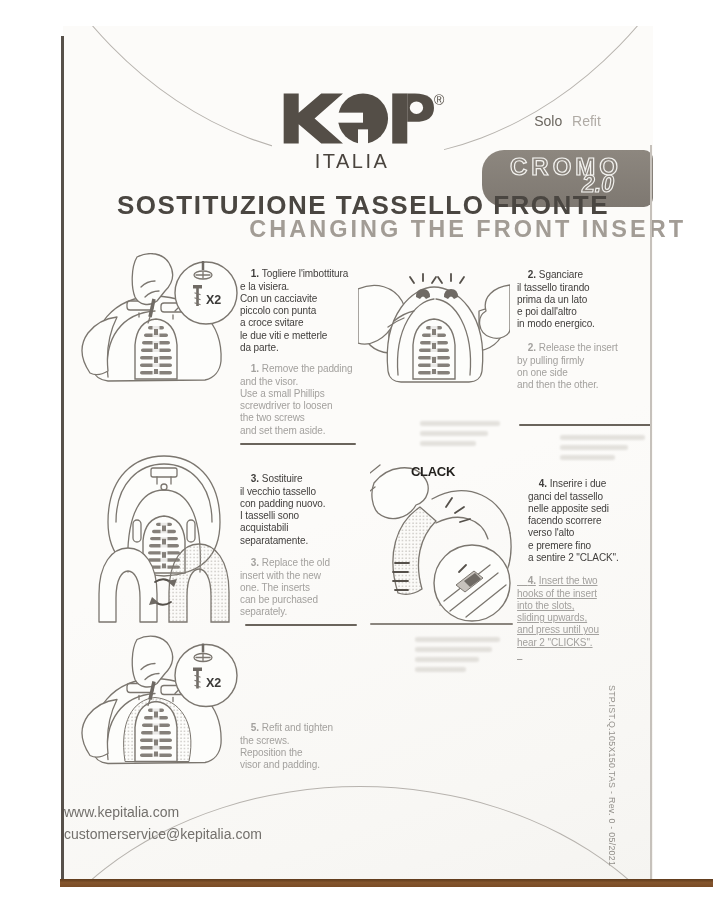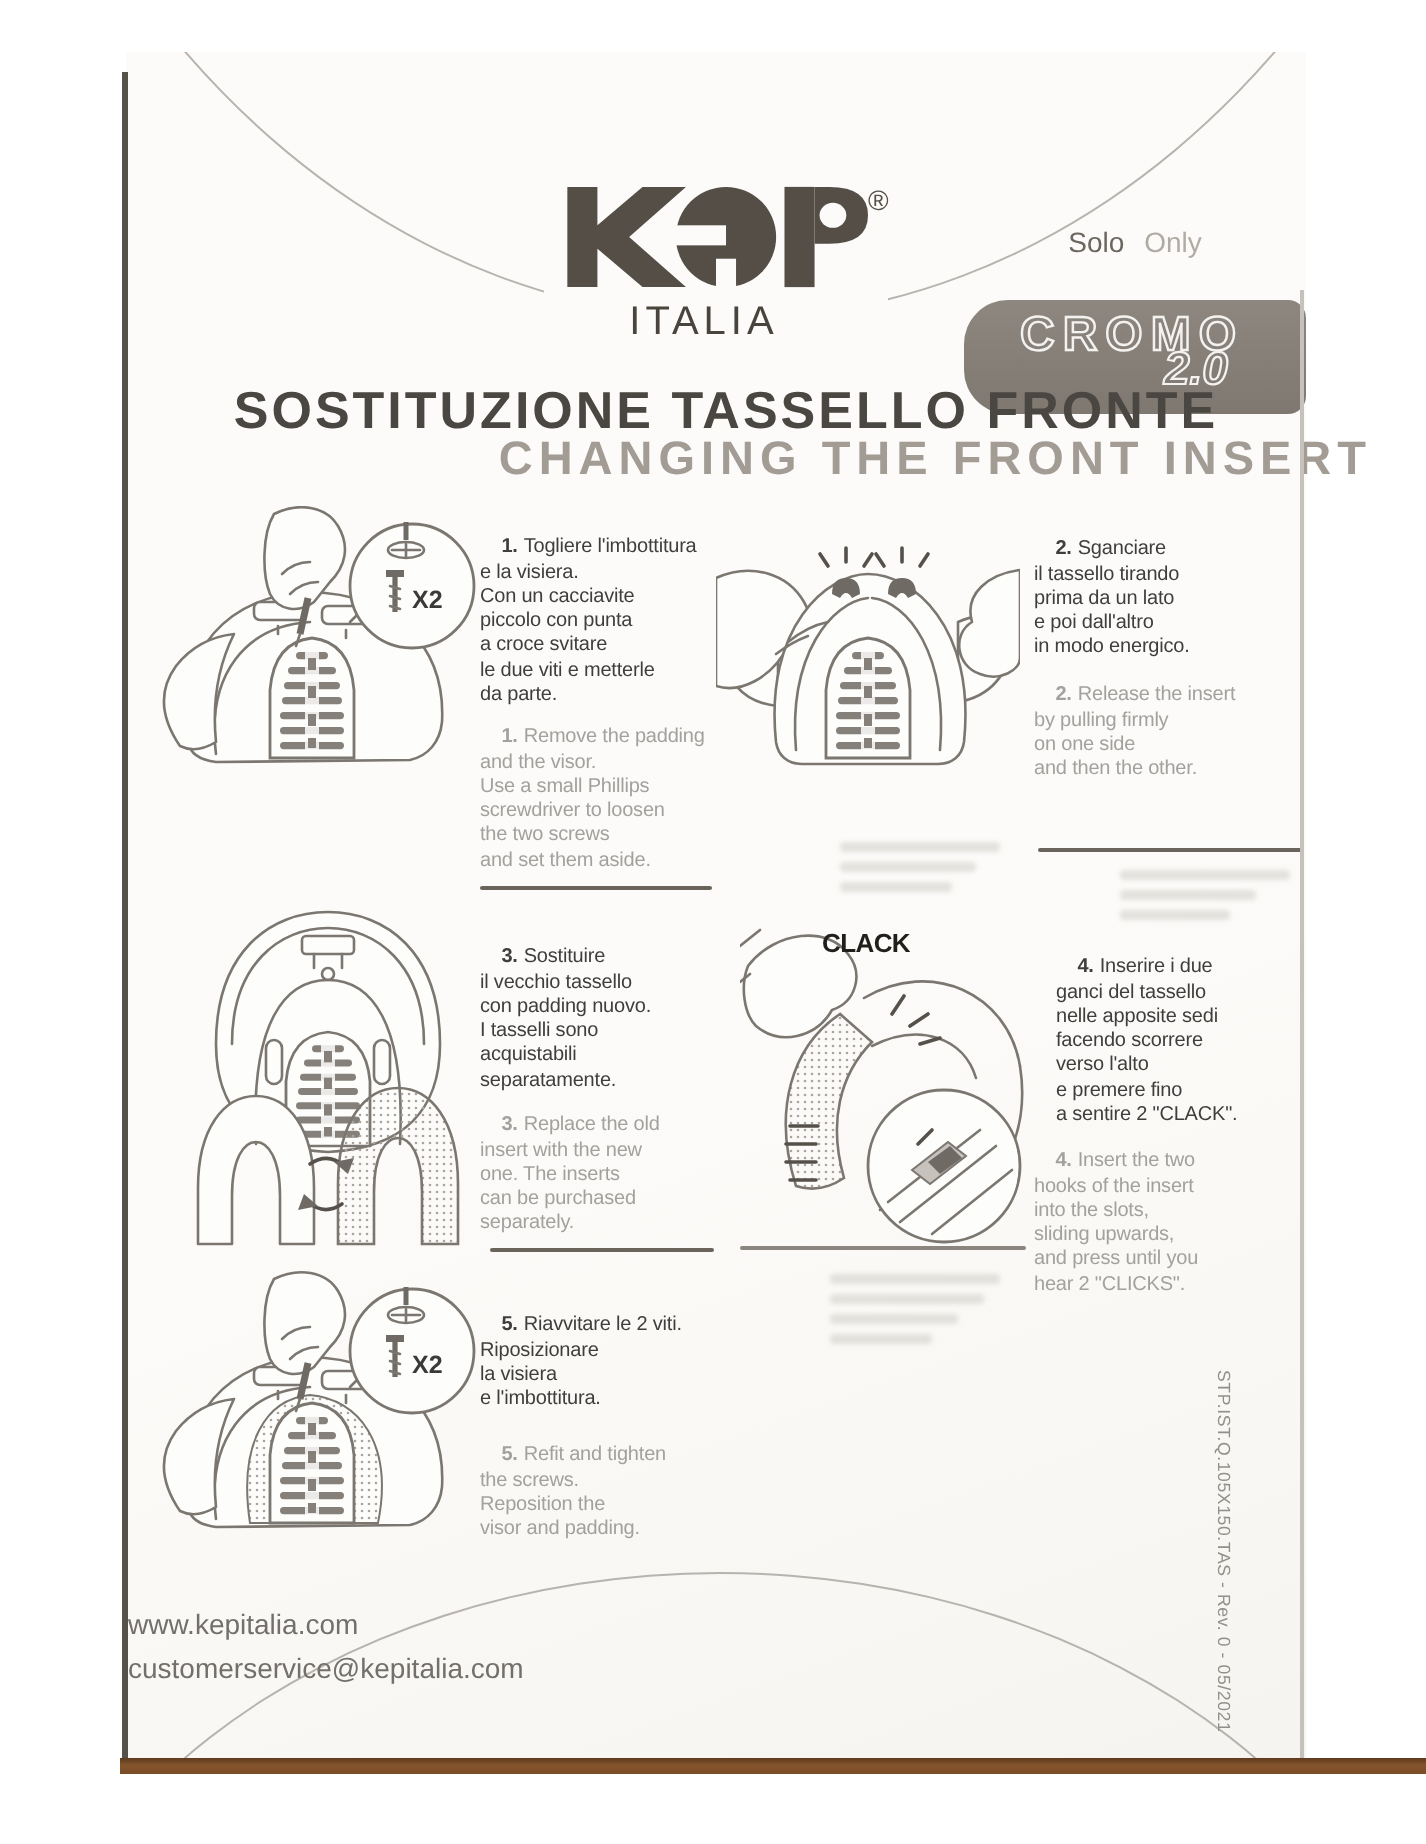--- a/index.html
+++ b/index.html
@@ -85,21 +85,21 @@
         <rect x="91" y="45" width="12" height="18"></rect>
         <ellipse cx="161" cy="19" rx="8" ry="7.5"></ellipse>
       </g>
     </svg>
   </div>
   <div class="abs reg-mark">®</div>
   <div class="abs country">ITALIA</div>
 
   <div class="abs solo-only">
     <span class="solo">Solo</span>
-    <span class="only">Only</span>
+    <span class="only">Refit</span>
   </div>
   <div class="abs badge">
     <svg width="171" height="43" viewBox="0 0 171 43">
       <text x="84" y="25" text-anchor="middle" font-size="24" font-weight="700" letter-spacing="4" fill="none" stroke="#f3f2ef" stroke-width="1.2">CROMO</text>
       <text x="116" y="42" text-anchor="middle" font-size="23" font-weight="700" font-style="italic" fill="none" stroke="#f3f2ef" stroke-width="1.1">2.0</text>
     </svg>
   </div>
 
   <div class="abs title-it">SOSTITUZIONE TASSELLO FRONTE</div>
   <div class="abs title-en">CHANGING THE FRONT INSERT</div>
@@ -299,46 +299,40 @@
 
   <div class="abs step-text it" style="left:517px;top:466px;margin-left:11px;">
     <b>4.</b><span>Inserire i due
 ganci del tassello
 nelle apposite sedi
 facendo scorrere
 verso l'alto
 e premere fino
 a sentire 2 "CLACK".</span>
   </div>
-  <div class="abs step-text en" style="left:517px;top:563px;">
+  <div class="abs step-text en" style="left:517px;top:563px;text-decoration:underline;">
     <b>4.</b><span>Insert the two
 hooks of the insert
 into the slots,
 sliding upwards,
 and press until you
 hear 2 "CLICKS".</span>
   </div>
 
   <div class="abs illus" style="left:75px;top:633px;">
     <svg width="165" height="157" viewBox="0 0 165 152">
       <use href="#helmet34"></use>
       <path d="M50,126 C44,86 58,64 80,62 C104,64 122,86 114,126 Z" fill="url(#dots)" stroke="#7b766f" stroke-width="1"></path>
       <use href="#grille" transform="translate(60,66)"></use>
       <use href="#hand-tool"></use>
       <use href="#screw-callout"></use>
       <text x="131" y="51" font-size="12.5" font-weight="700" fill="#3b3a38">X2</text>
     </svg>
   </div>
 
-  <div class="abs step-text it" style="left:240px;top:645px;">
-    <b>5.</b><span>Riavvitare le 2 viti.
-Riposizionare
-la visiera
-e l'imbottitura.</span>
-  </div>
   <div class="abs step-text en" style="left:240px;top:710px;">
     <b>5.</b><span>Refit and tighten
 the screws.
 Reposition the
 visor and padding.</span>
   </div>
 
   <div class="abs footer-line" style="top:804px;font-size:14px;">www.kepitalia.com</div>
   <div class="abs footer-line" style="top:826px;font-size:14px;">customerservice@kepitalia.com</div>
 

